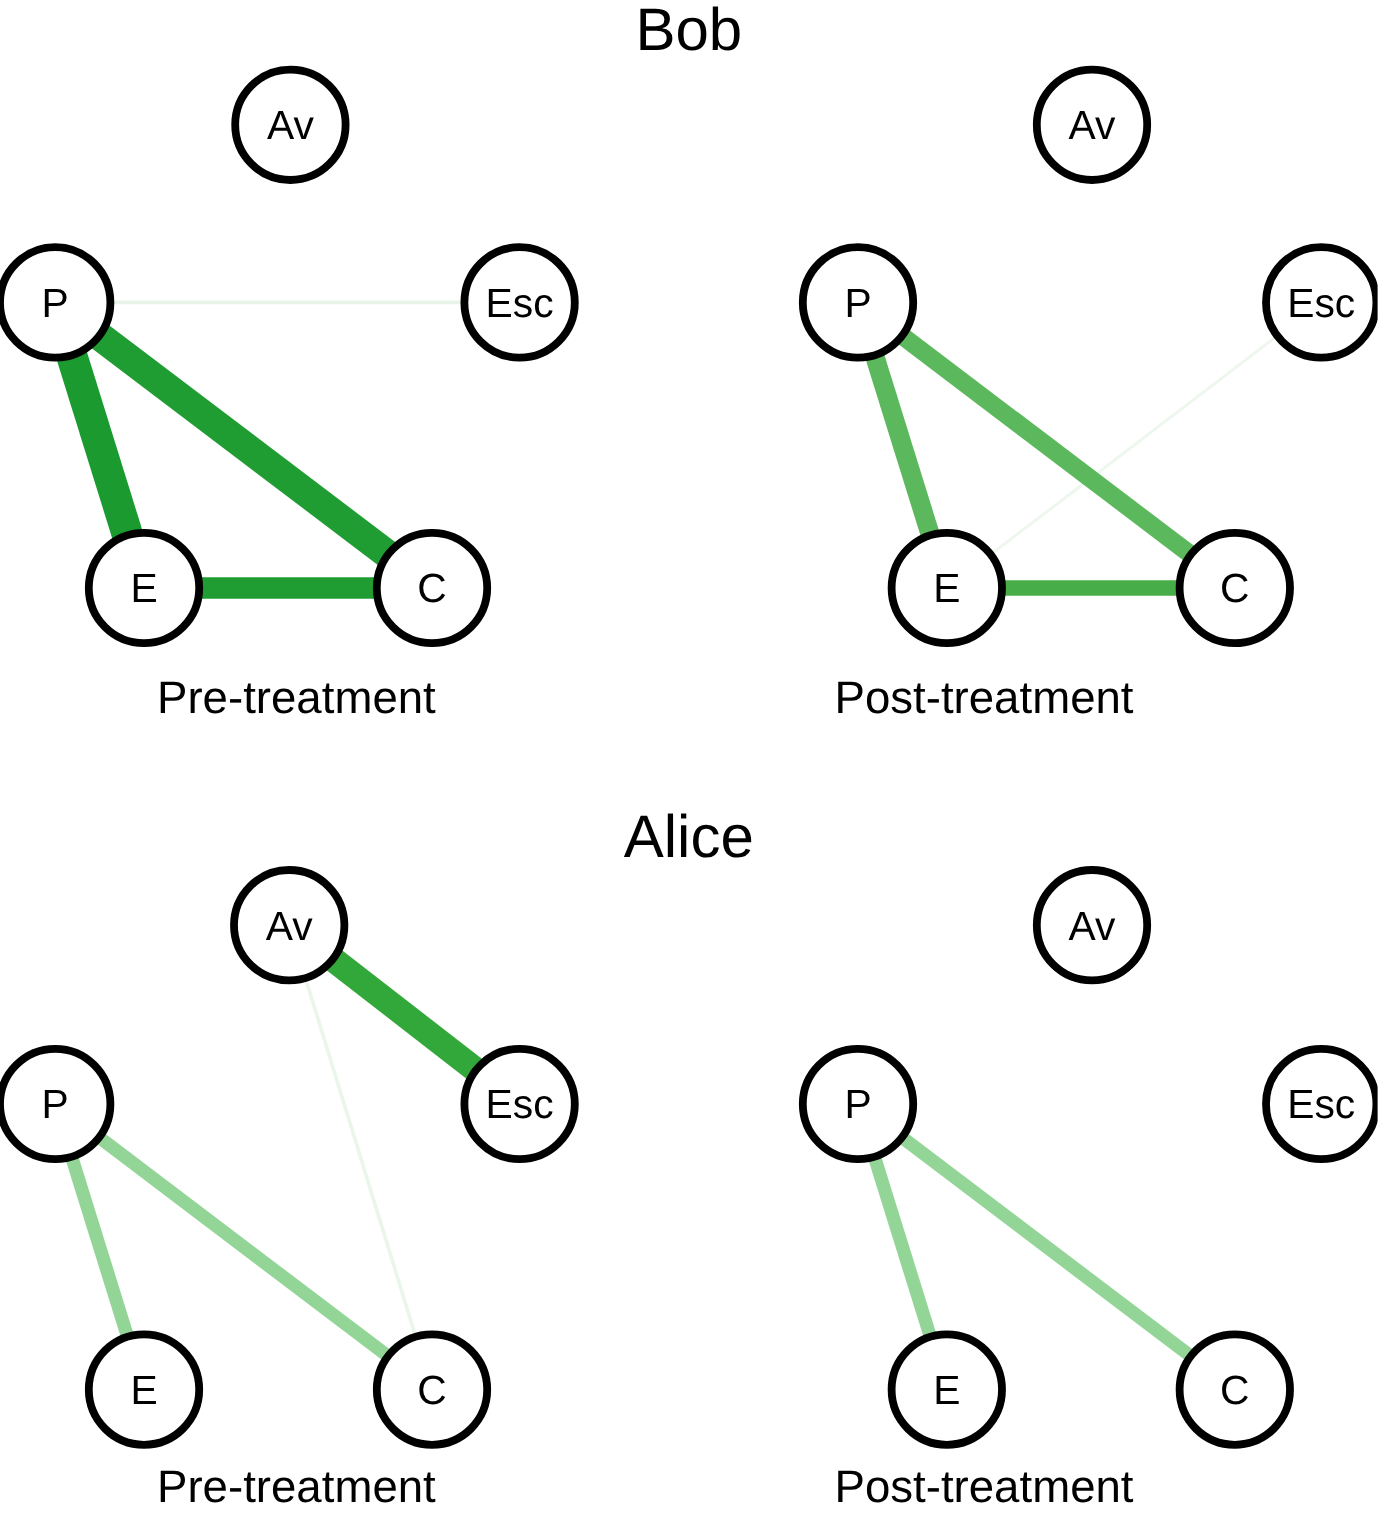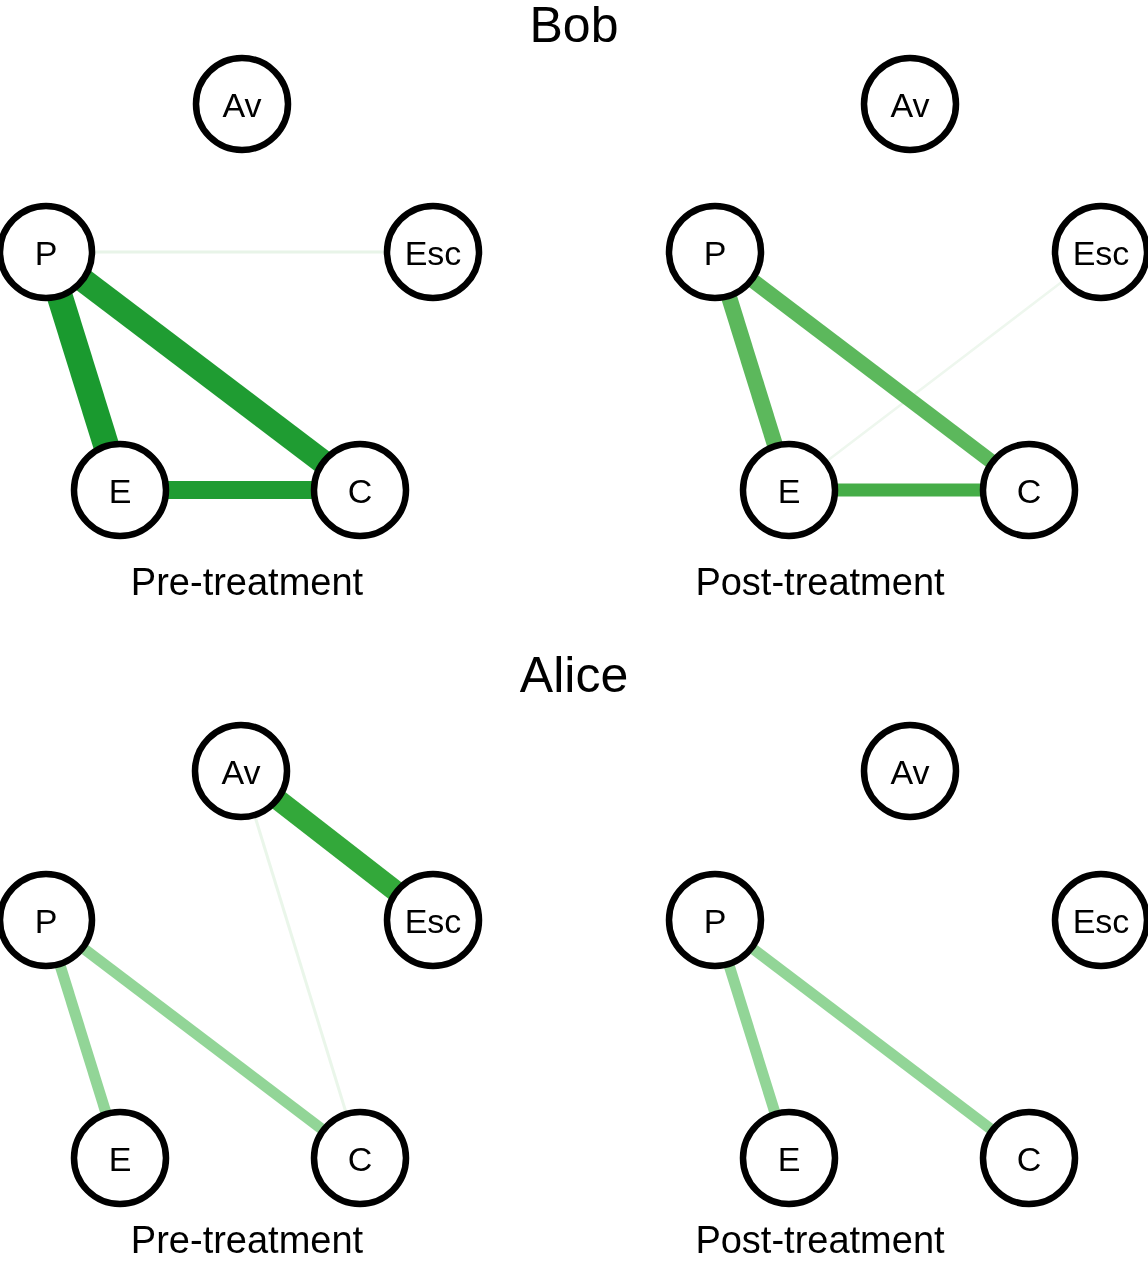--- a/index.html
+++ b/index.html
@@ -25,21 +25,21 @@
     width: 100%;
     text-align: center;
     font-family: "Liberation Sans", sans-serif;
     font-size: 50px;
     font-weight: 400;
     letter-spacing: 0px;
     color: #000000;
     line-height: 50px;
   }
   #title-bob  { top: 0px; }
-  #title-alice{ top: 650px; }
+  #title-alice{ top: 672px; }
 
   .panel-caption {
     position: absolute;
     font-family: "Liberation Sans", sans-serif;
     font-size: 38px;
     font-weight: 400;
     color: #000000;
     text-align: center;
     width: 500px;
     line-height: 40px;

